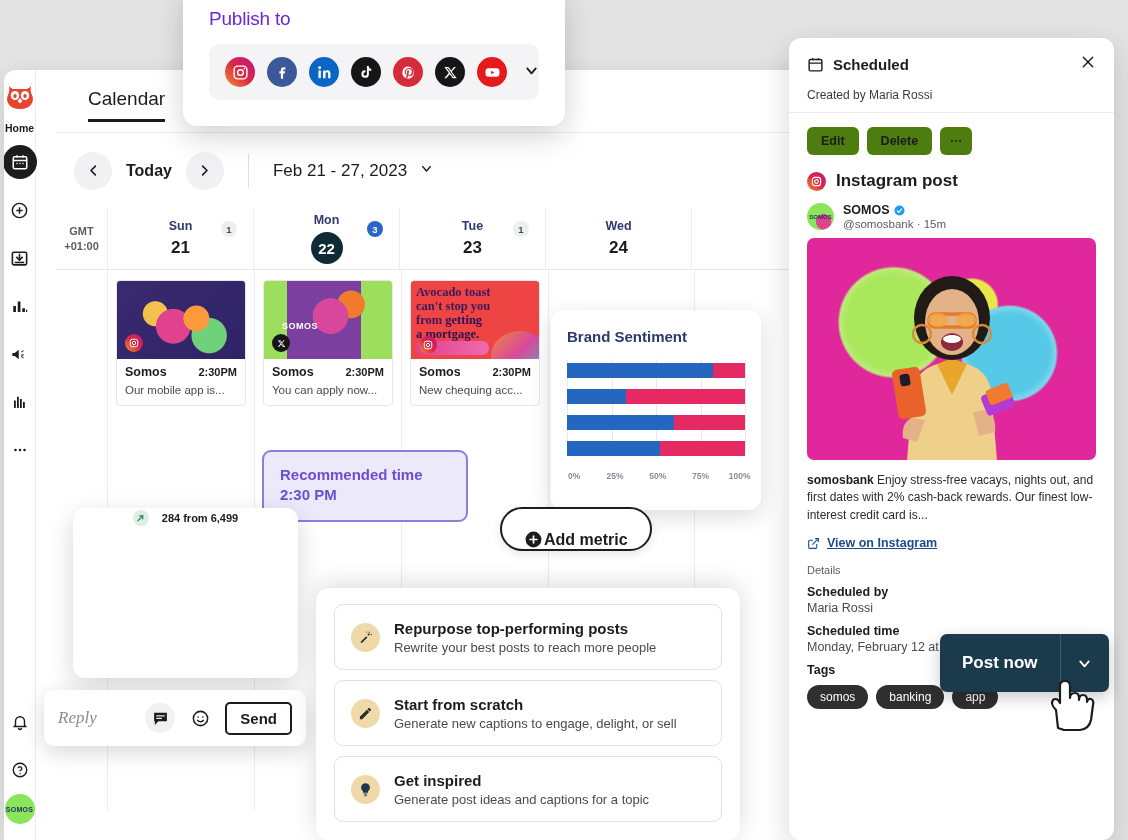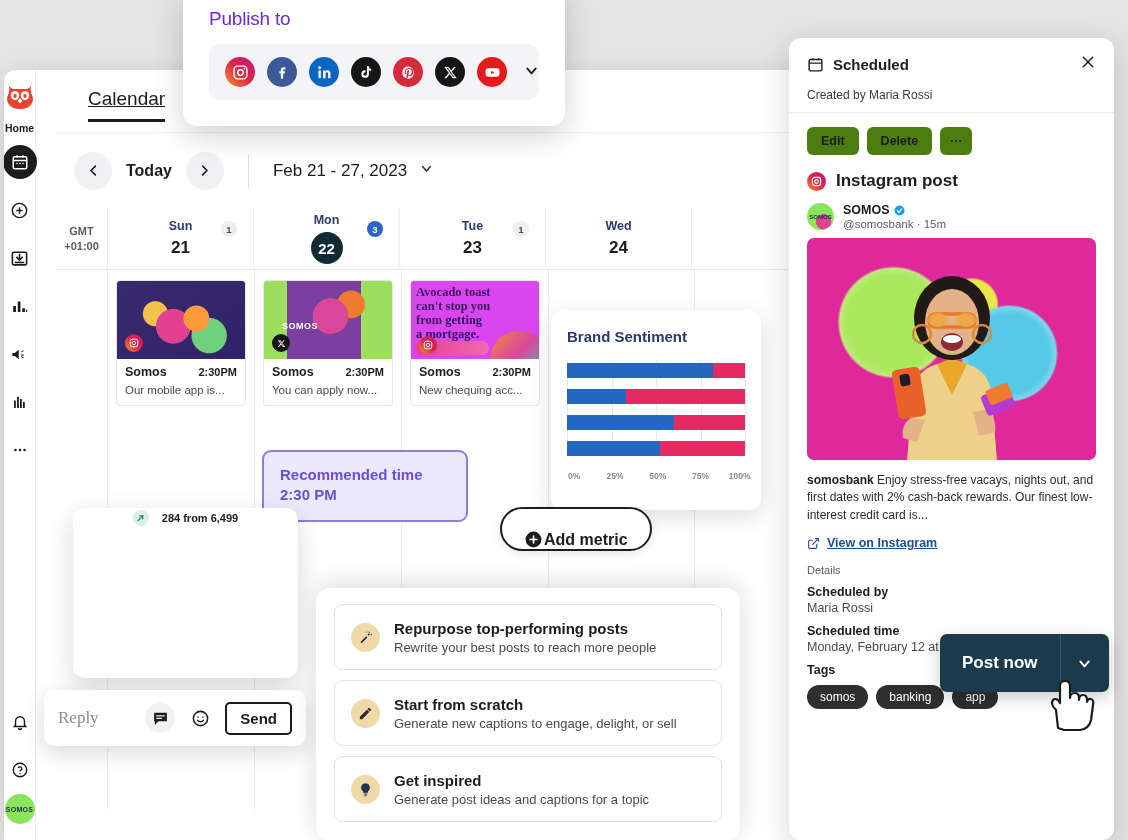--- a/index.html
+++ b/index.html
@@ -55,21 +55,21 @@
     background: #8ae55a; display:flex; align-items:center; justify-content:center;
     font-size: 7px; font-weight: bold; color: #24306b; letter-spacing: .3px;
     margin-bottom: 16px;
   }
 
   
   .topbar { position: absolute; left: 52px; top: 0; right: 0; height: 63px; border-bottom: 1px solid #ececec; }
   .tab-calendar {
     position: absolute; left: 32px; top: 18px;
     font-size: 19px; font-weight: 500; color: #1c1c1c;
-    padding-bottom: 9px; border-bottom: 3px solid #1c1c1c; cursor: pointer; text-decoration: underline;
+    padding-bottom: 9px; border-bottom: 3px solid #1c1c1c; cursor: pointer;
   }
 
   
   .cal-toolbar { position: absolute; left: 52px; top: 63px; right: 0; height: 75px; display: flex; align-items: center; padding: 0 18px; }
   .round-btn {
     width: 38px; height: 38px; border-radius: 50%; background: #f1f1f3;
     display: flex; align-items: center; justify-content: center; cursor: pointer;
     border: none; color: #1c1c1c;
   }
   .today-lbl { font-size: 16px; font-weight: bold; color: #1c1c1c; margin: 0 14px; cursor: pointer; }
@@ -109,21 +109,21 @@
   
   .art1 { background: radial-gradient(circle at 62% 48%, #ff9a3c 0 14%, transparent 15%),
                       radial-gradient(circle at 44% 58%, #e0428f 0 20%, transparent 21%),
                       radial-gradient(circle at 72% 70%, #6fd17a 0 16%, transparent 17%),
                       radial-gradient(circle at 30% 42%, #f2c14e 0 12%, transparent 13%),
                       linear-gradient(135deg,#3a2a70,#2f2366); }
   .art2 { background: radial-gradient(circle at 52% 45%, #d9479b 0 22%, transparent 23%),
                       radial-gradient(circle at 68% 30%, #f07a2e 0 13%, transparent 14%),
                       linear-gradient(90deg,#9ede5e 0 18%, #7b3fa0 18% 76%, #9ede5e 76%); position:relative; }
   .art2::after { content:"SOMOS"; position:absolute; left:18px; top:40px; color:#fff; font-size:9px; font-weight:bold; letter-spacing:.5px; }
-  .art3 { background:#d946ef; position: relative; overflow:hidden; }
+  .art3 { background:#ef4444; position: relative; overflow:hidden; }
   .art3 .txt { font-family:"Liberation Serif", serif; font-size:12.5px; line-height:1.12; color:#3b1a5c; padding:4px 5px 0; font-weight:600; }
   .art3 .txt b { color:#2a1159; }
   .art3 .blob { position:absolute; right:-10px; bottom:-22px; width:58px; height:50px; border-radius:50%;
                 background: linear-gradient(135deg,#f08a3a,#d9479b 45%,#43c9c9); }
   .art3 .pill { position:absolute; left:4px; bottom:4px; height:14px; width:74px; border-radius:8px;
                 background: linear-gradient(90deg,#e0428f,#f06ab0); }
 
   
   .sent-card {
     position:absolute; left:551px; top:310px; width:210px; height:200px;
@@ -167,21 +167,21 @@
     box-shadow: 0 3px 10px rgba(0,0,0,.10);
   }
   .add-metric span { font-size:16px; font-weight:bold; color:#1c1c1c; }
 
   
   .reply-bar {
     position:absolute; left:44px; top:690px; width:262px; height:56px;
     background:#fff; border-radius:10px; box-shadow:0 6px 22px rgba(0,0,0,.16);
     display:flex; align-items:center; padding:0 14px; gap:10px; z-index:27;
   }
-  .reply-ph { flex:1; font-size:17px; color:#8b8b8b; font-family:"Liberation Serif",serif; }
+  .reply-ph { flex:1; font-size:17px; color:#8b8b8b; font-style:italic; font-family:"Liberation Serif",serif; }
   .ico-btn { width:30px; height:30px; border-radius:50%; display:flex; align-items:center; justify-content:center; cursor:pointer; }
   .ico-btn.gray { background:#f1f1f3; }
   .send-btn { border:2px solid #1c1c1c; border-radius:5px; padding:6px 13px; font-size:15px; font-weight:bold; color:#1c1c1c; cursor:pointer; background:#fff; }
 
   
   .sugg-panel {
     position:absolute; left:316px; top:588px; width:424px; height:252px;
     background:#fff; border-radius:14px; box-shadow:0 -4px 26px rgba(0,0,0,.14);
     padding:16px 18px; z-index:28;
   }

